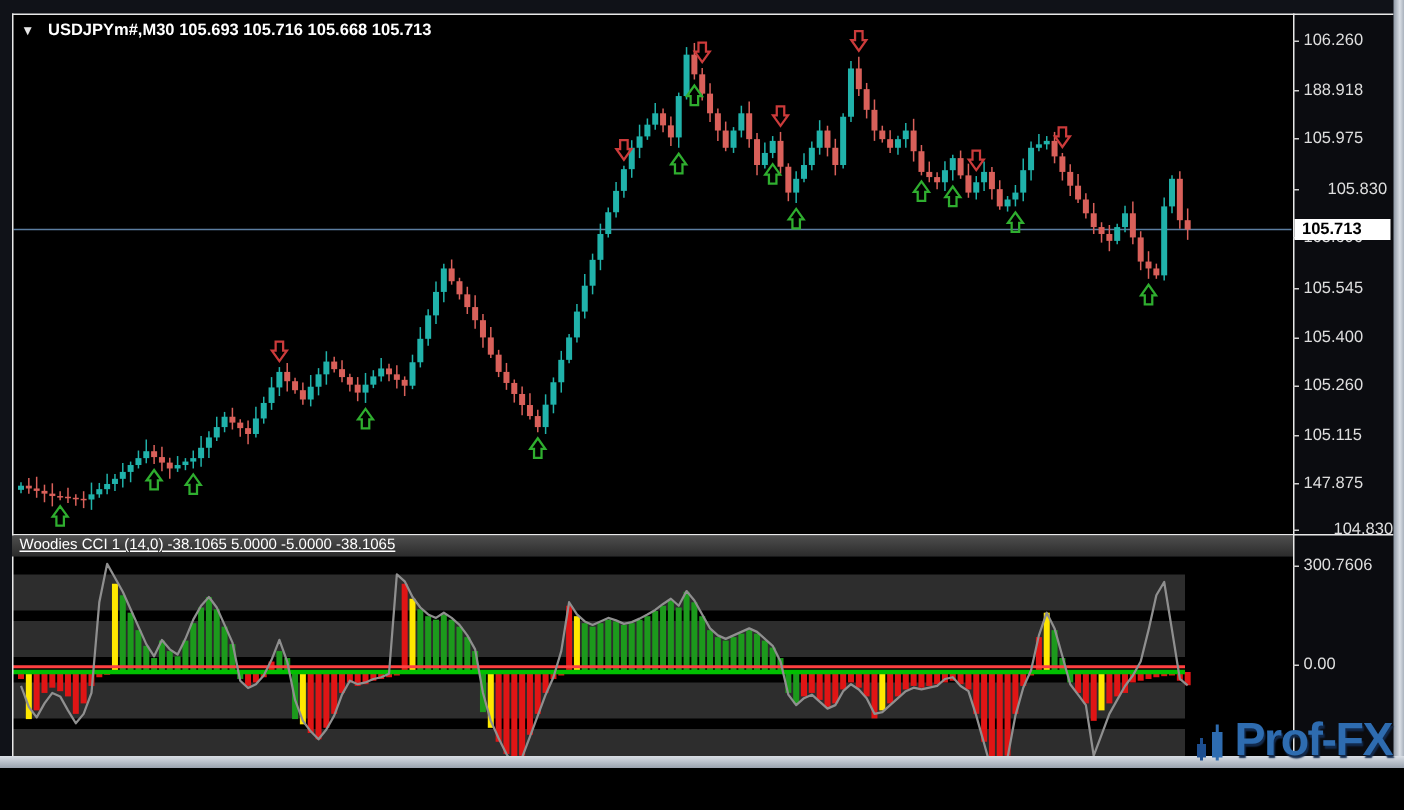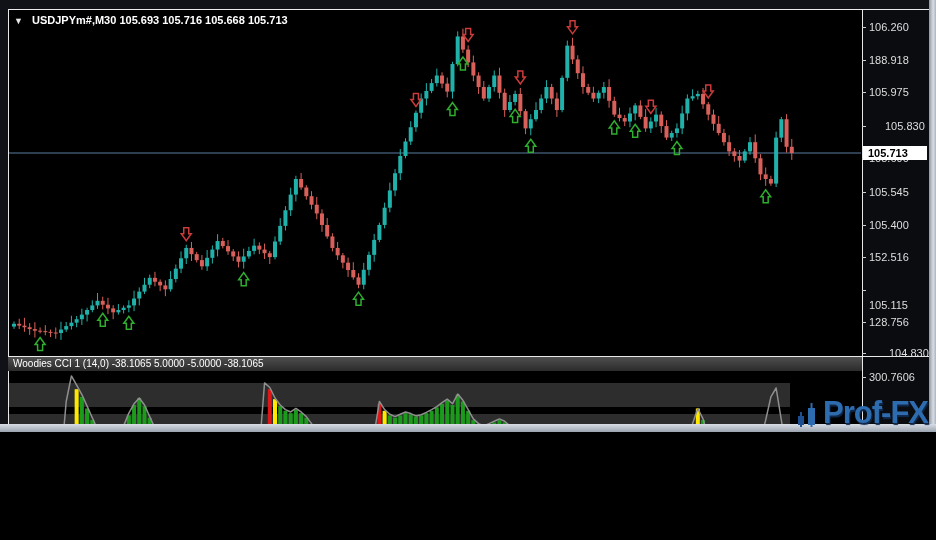--- a/index.html
+++ b/index.html
@@ -1,27 +1,27 @@
 <!DOCTYPE html>
 <html><head>
 <meta charset="utf-8">
 <style>
   html,body{margin:0;padding:0;background:#000;}
-  #screen{position:relative;width:936px;height:432px;background:#0b0c10;overflow:hidden;
+  #screen{position:relative;width:936px;height:512px;background:#0b0c10;overflow:hidden;
           font-family:"Liberation Sans",sans-serif;}
   .pane{position:absolute;background:#000;}
   #main-pane{left:8px;top:10px;width:854px;height:346px;}
   #ind-pane{left:8px;top:371px;width:854px;height:157px;}
   .band{position:absolute;left:0;width:782px;background:#2d2d2d;}
   .wline{position:absolute;background:#e9e9e9;z-index:4;}
   #chart-title{position:absolute;left:14px;top:14px;color:#fff;font-size:11px;font-weight:bold;z-index:5;white-space:nowrap;}
   #chart-title .tri{display:inline-block;margin-right:6px;color:#e8e8e8;font-size:9px;cursor:pointer;}
   #ind-titlebar{position:absolute;left:8px;top:357px;width:854px;height:14px;
      background:linear-gradient(#4e4e4e,#2b2b2b);color:#fff;font-size:10px;line-height:14px;
-     padding-left:5px;box-sizing:border-box;z-index:5;white-space:nowrap;}
+     padding-left:5px;box-sizing:border-box;z-index:5;white-space:nowrap;text-decoration:underline;}
   #gfx{position:absolute;left:0;top:0;z-index:3;pointer-events:none;}
   .axis{position:absolute;left:862px;width:68px;z-index:6;}
   #price-axis{top:10px;height:346px;}
   #ind-axis{top:371px;height:157px;}
   .axis-label{position:absolute;left:7px;color:#dedede;font-size:11px;height:13px;line-height:13px;white-space:nowrap;}
   .axis-tick{position:absolute;left:0;width:4px;height:1px;background:#cfcfcf;}
   #price-box{position:absolute;left:1px;width:64px;height:14px;background:#fff;color:#000;
      font-size:11px;font-weight:bold;line-height:14px;padding-left:5px;box-sizing:border-box;z-index:7;}
   #right-strip{position:absolute;right:0;top:0;width:7px;height:540px;
      background:linear-gradient(90deg,#8d96a2,#d9dee5 60%,#aab2bd);z-index:8;}
@@ -553,25 +553,25 @@
       <div class="axis-label" style="top: 76px;">105.975</div>
       <div class="axis-tick" style="top: 116px;"></div>
       <div class="axis-label" style="top: 110px; margin-left: 16px;">105.830</div>
       <div class="axis-tick" style="top: 148px;"></div>
       <div class="axis-label" style="top: 142px;">105.690</div>
       <div class="axis-tick" style="top: 182px;"></div>
       <div class="axis-label" style="top: 176px;">105.545</div>
       <div class="axis-tick" style="top: 215px;"></div>
       <div class="axis-label" style="top: 209px;">105.400</div>
       <div class="axis-tick" style="top: 247px;"></div>
-      <div class="axis-label" style="top: 241px;">152.516</div>
+      <div class="axis-label" style="top: 241px;">105.260</div>
       <div class="axis-tick" style="top: 280px;"></div>
-      <div class="axis-label" style="top: 289px;">105.115</div>
+      <div class="axis-label" style="top: 274px;">105.115</div>
       <div class="axis-tick" style="top: 312px;"></div>
-      <div class="axis-label" style="top: 306px;">128.756</div>
+      <div class="axis-label" style="top: 306px;">147.875</div>
       <div class="axis-tick" style="top: 343px;"></div>
       <div class="axis-label" style="top: 337px; margin-left: 20px;">104.830</div>
     </div>
   <div id="ind-axis" class="axis">
       <div class="axis-tick" style="top: 6px;"></div>
       <div class="axis-label" style="top: 0px;">300.7606</div>
       <div class="axis-tick" style="top: 72px;"></div>
       <div class="axis-label" style="top: 66px;">0.00</div>
       <div class="axis-tick" style="top: 144px;"></div>
       <div class="axis-label" style="top: 138px; font-weight: bold;">-325.7591</div>

